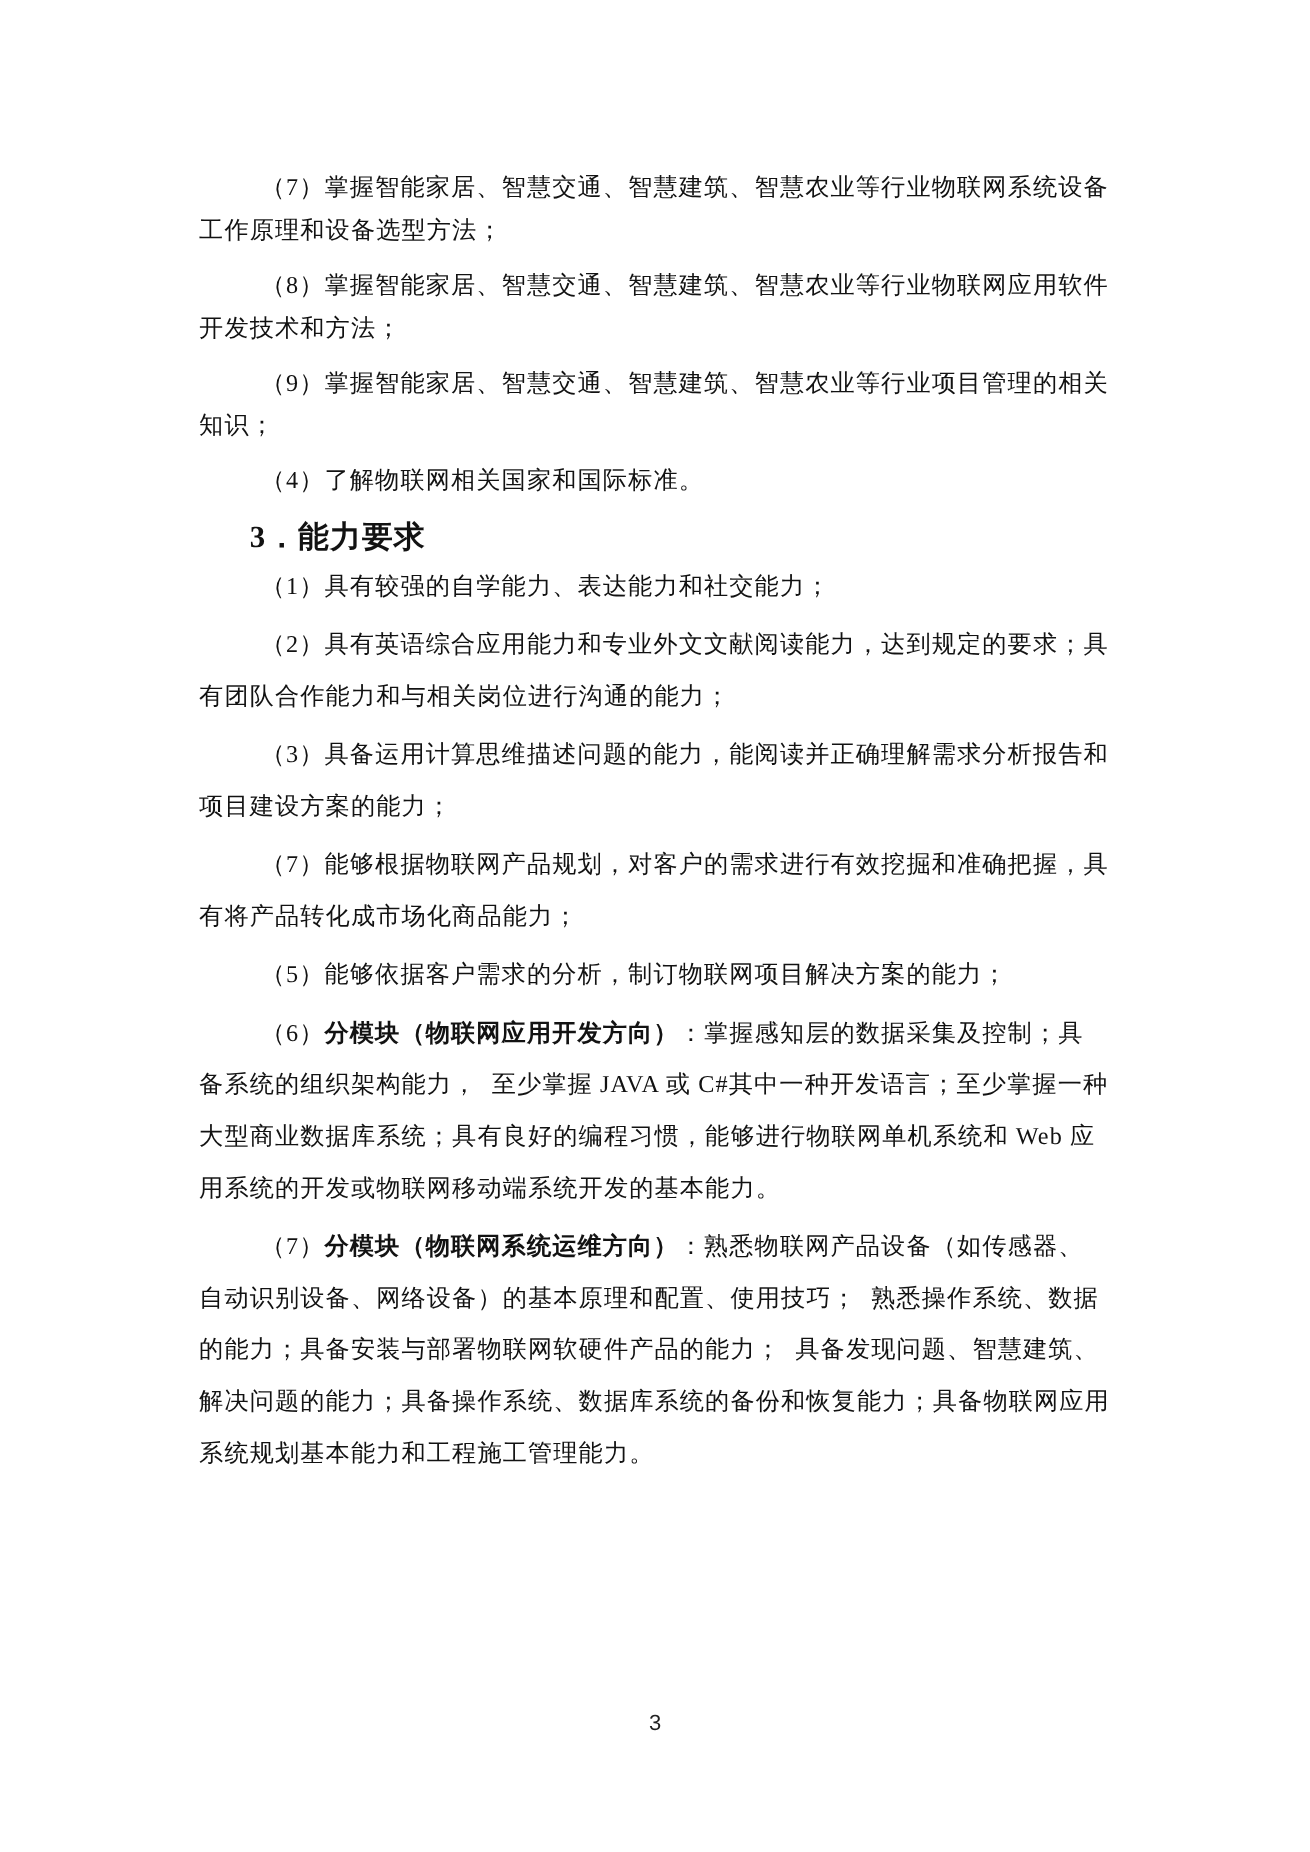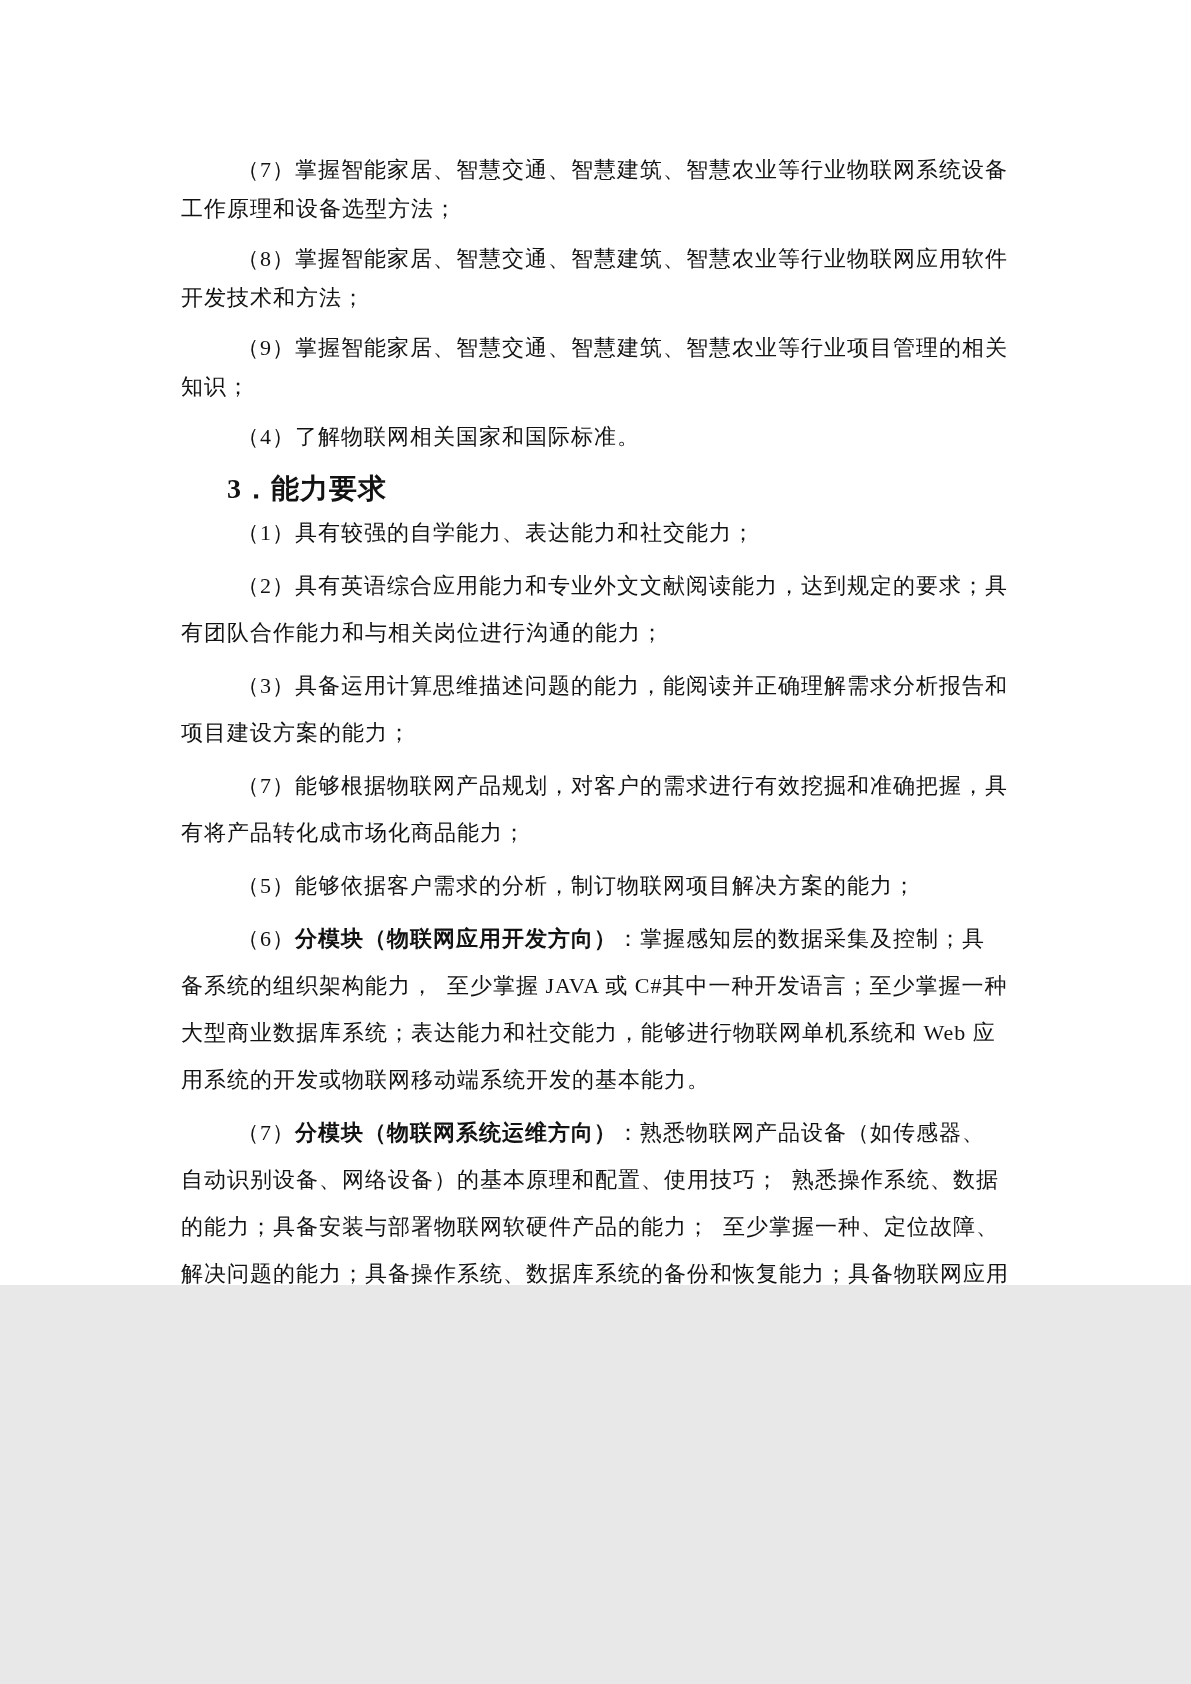--- a/index.html
+++ b/index.html
@@ -1,20 +1,20 @@
 <!DOCTYPE html>
 <html><head>
 <meta charset="utf-8">
 <style>
   * { margin: 0; padding: 0; box-sizing: border-box; }
   html, body { background: #e8e8e8; }
   .page {
     position: relative;
     width: 1191px;
-    height: 1285px;
+    height: 1684px;
     background: #ffffff;
     font-family: "Liberation Serif", "DejaVu Serif", serif;
     color: #121212;
     overflow: hidden;
   }
   .content {
     position: absolute;
     left: 181px;
     top: 150px;
     width: 830px;
@@ -93,27 +93,27 @@
       <p>
         <span class="line indent" style="display:block">（7）能够根据物联网产品规划，对客户的需求进行有效挖掘和准确把握，具</span>
         <span class="line" style="display:block">有将产品转化成市场化商品能力；</span>
       </p>
       <p>
         <span class="line indent" style="display:block">（5）能够依据客户需求的分析，制订物联网项目解决方案的能力；</span>
       </p>
       <p>
         <span class="line indent" style="display:block"><span>（6）</span><span class="b">分模块（物联网应用开发方向）</span><span>：掌握感知层的数据采集及控制；具</span></span>
         <span class="line" style="display:block">备系统的组织架构能力，  至少掌握 JAVA 或 C#其中一种开发语言；至少掌握一种</span>
-        <span class="line" style="display:block">大型商业数据库系统；表达能力和社交能力，能够进行物联网单机系统和 Web 应</span>
+        <span class="line" style="display:block">大型商业数据库系统；具有良好的编程习惯，能够进行物联网单机系统和 Web 应</span>
         <span class="line" style="display:block">用系统的开发或物联网移动端系统开发的基本能力。</span>
       </p>
       <p>
         <span class="line indent" style="display:block"><span>（7）</span><span class="b">分模块（物联网系统运维方向）</span><span>：熟悉物联网产品设备（如传感器、</span></span>
         <span class="line" style="display:block">自动识别设备、网络设备）的基本原理和配置、使用技巧；  熟悉操作系统、数据</span>
-        <span class="line" style="display:block">的能力；具备安装与部署物联网软硬件产品的能力；  至少掌握一种、定位故障、</span>
+        <span class="line" style="display:block">的能力；具备安装与部署物联网软硬件产品的能力；  具备发现问题、智慧建筑、</span>
         <span class="line" style="display:block">解决问题的能力；具备操作系统、数据库系统的备份和恢复能力；具备物联网应用</span>
         <span class="line" style="display:block">系统规划基本能力和工程施工管理能力。</span>
       </p>
     </div>
   </div>
 
   <div class="footer">3</div>
 </div>
 
 </body></html>

